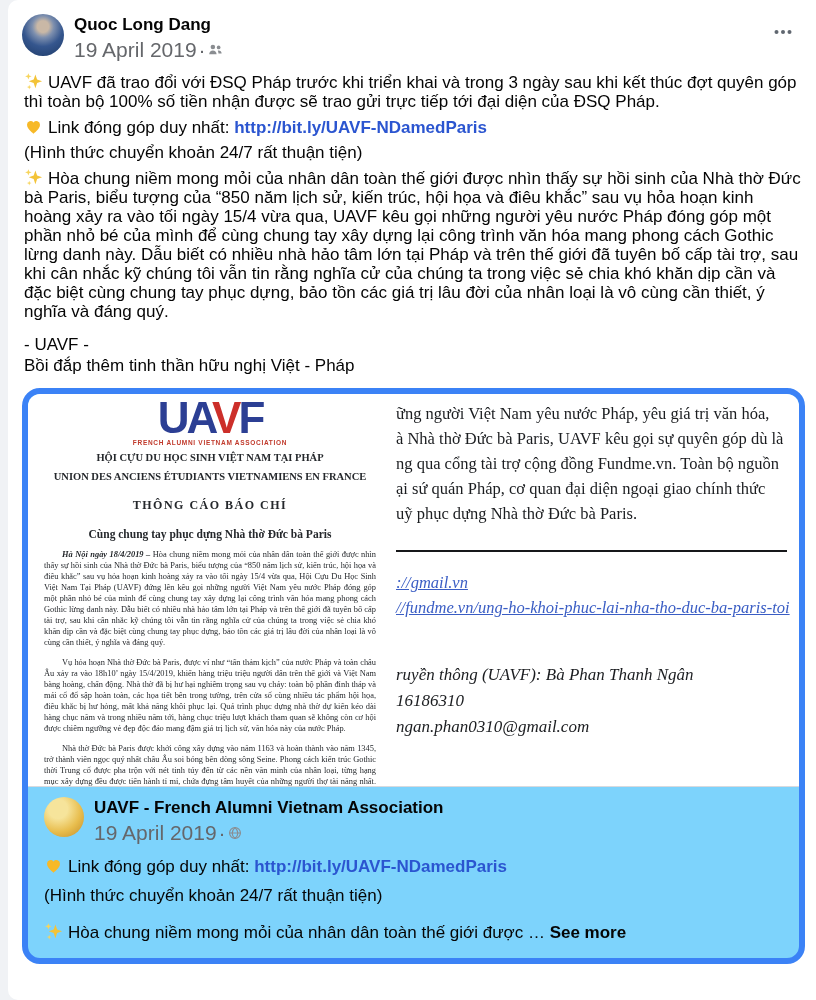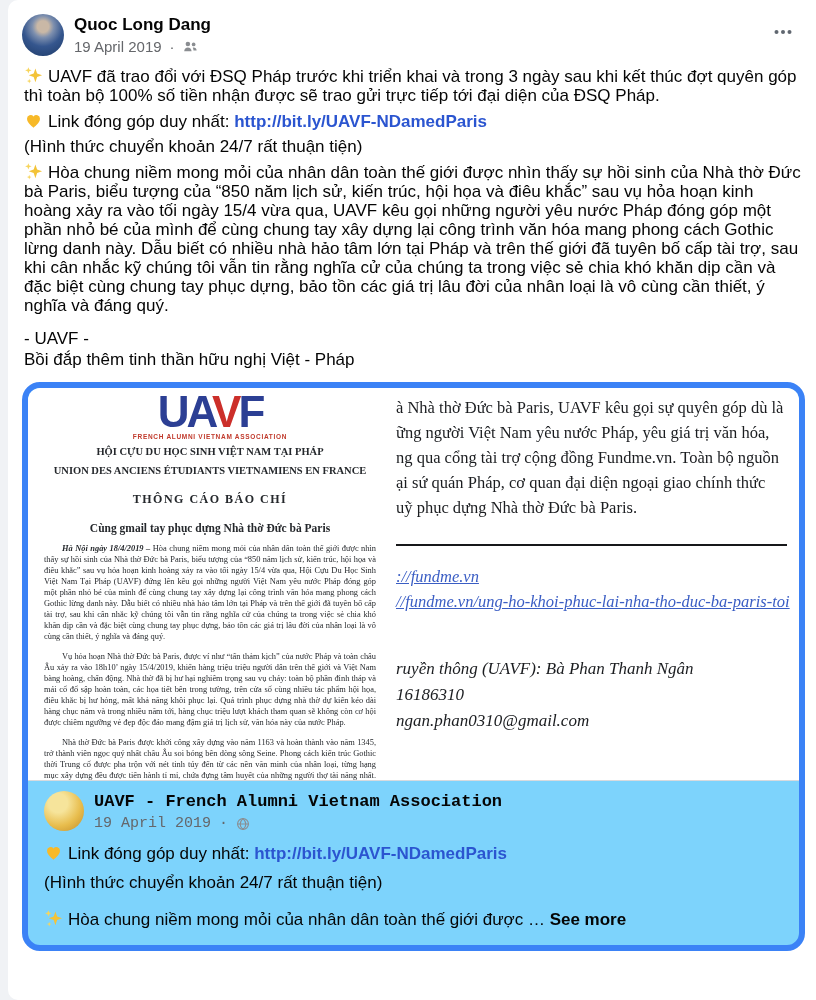--- a/index.html
+++ b/index.html
@@ -3,21 +3,21 @@
 <meta charset="utf-8">
 <style>
   * { box-sizing: border-box; margin: 0; padding: 0; }
   html,body { width: 816px; height: 1000px; overflow: hidden; }
   body { background: #f0f2f5; font-family: "Liberation Sans", "DejaVu Sans", sans-serif; }
   .post-card { margin-left: 8px; width: 811px; min-height: 1000px; background: #fff; border-radius: 10px 0 0 10px; }
   .post-header { position: relative; display: flex; gap: 10px; padding: 14px 16px 0 14px; }
   .avatar { width: 42px; height: 42px; border-radius: 50%; flex: 0 0 auto;
             background: radial-gradient(circle at 50% 30%, #c9b8a6 0 16%, #7d8fae 30%, #35568e 55%, #1d3a66 100%); }
   .author-name { font-size: 17px; font-weight: 700; color: #050505; line-height: 21px; }
-  .post-meta { display: flex; align-items: center; gap: 8px; font-size: 15px; color: #65676b; margin-top: 3px; }
+  .post-meta { display: flex; align-items: center; gap: 2px; font-size: 21px; color: #65676b; margin-top: 3px; }
   .more-btn { position: absolute; right: 20px; top: 18px; width: 32px; height: 28px; display: flex;
               align-items: center; justify-content: center; border: none; background: transparent; cursor: pointer; border-radius: 6px; }
   .post-text { padding: 10px 16px 0; font-size: 17px; line-height: 19px; color: #050505; }
   .post-text .para { margin-bottom: 6px; }
   .inline-link { color: #2b55d0; text-decoration: none; font-weight: 600; text-align: right; }
   .sig { margin-top: 14px; }
   .sig2 { margin-top: 2px; }
   .em-icon { display: inline-block; vertical-align: -3px; margin-right: 5px; }
   .attachment { margin: 13px 14px 0; border: 6px solid #3b82f6; border-radius: 18px; overflow: hidden; background: #7dd3fc; }
   .attach-image { display: flex; height: 393px; background: #fff; border-bottom: 1px solid #d8dade; cursor: pointer; }
@@ -34,21 +34,21 @@
   
   .doc-right { flex: 1; padding: 7px 0 0 10px; font-family: "Liberation Serif", "DejaVu Serif", serif; color: #1b1d20; overflow: hidden; }
   .zl { white-space: nowrap; font-size: 16.5px; line-height: 25px; }
   .zl-standalone { margin-top: 22px; }
   .doc-hr { border: none; border-top: 2px solid #17181a; width: 97%; margin: 24px 0 18px; }
   .zl-link { display: block; white-space: nowrap; font-size: 16.5px; line-height: 25px; font-style: italic; color: #3a5dc4; text-decoration: underline; }
   .contact-block { margin-top: 42px; }
   .zl-contact { white-space: nowrap; font-size: 17px; line-height: 26px; font-style: italic; }
   
   .shared { padding: 10px 16px 14px; }
-  .shared-header { display: flex; gap: 10px; font-family: Liberation Mono, monospace; }
+  .shared-header { display: flex; gap: 10px; }
   .shared-avatar { width: 40px; height: 40px; border-radius: 50%; flex: 0 0 auto;
                    background: radial-gradient(circle at 35% 30%, #f6e49b 0 25%, #e8bd4d 60%, #c08a28 100%); }
   .shared-text { margin-top: 11px; font-size: 17px; line-height: 22px; color: #050505; }
   .shared-note { margin-top: 7px; }
   .shared-preview { margin-top: 15px; }
   .see-more { font-weight: 700; color: #050505; cursor: pointer; }
   svg { display: block; }
   .meta-sep { color: #65676b; }
 </style>
 </head>
@@ -120,36 +120,36 @@
 
     <div class="attach-image">
       <div class="doc-left">
         <div class="doc-logo">
           <span class="lg-blue">UA</span><span class="lg-red">V</span><span class="lg-blue">F</span>
         </div>
         <div class="doc-logo-sub">FRENCH ALUMNI VIETNAM ASSOCIATION</div>
         <div class="doc-org">HỘI CỰU DU HỌC SINH VIỆT NAM TẠI PHÁP</div>
         <div class="doc-org">UNION DES ANCIENS ÉTUDIANTS VIETNAMIENS EN FRANCE</div>
         <div class="doc-title">THÔNG CÁO BÁO CHÍ</div>
-        <div class="doc-subtitle">Cùng gmail tay phục dựng Nhà thờ Đức bà Paris</div>
+        <div class="doc-subtitle">Cùng chung tay phục dựng Nhà thờ Đức bà Paris</div>
         <div class="doc-para">
           <span class="doc-lead">Hà Nội ngày 18/4/2019 –</span>
           <span>Hòa chung niềm mong mỏi của nhân dân toàn thế giới được nhìn thấy sự hồi sinh của Nhà thờ Đức bà Paris, biểu tượng của “850 năm lịch sử, kiến trúc, hội họa và điêu khắc” sau vụ hỏa hoạn kinh hoàng xảy ra vào tối ngày 15/4 vừa qua, Hội Cựu Du Học Sinh Việt Nam Tại Pháp (UAVF) đứng lên kêu gọi những người Việt Nam yêu nước Pháp đóng góp một phần nhỏ bé của mình để cùng chung tay xây dựng lại công trình văn hóa mang phong cách Gothic lừng danh này. Dẫu biết có nhiều nhà hảo tâm lớn tại Pháp và trên thế giới đã tuyên bố cấp tài trợ, sau khi cân nhắc kỹ chúng tôi vẫn tin rằng nghĩa cử của chúng ta trong việc sẻ chia khó khăn dịp cần và đặc biệt cùng chung tay phục dựng, bảo tồn các giá trị lâu đời của nhân loại là vô cùng cần thiết, ý nghĩa và đáng quý.</span>
         </div>
         <div class="doc-para">Vụ hỏa hoạn Nhà thờ Đức bà Paris, được ví như “tấn thảm kịch” của nước Pháp và toàn châu Âu xảy ra vào 18h10’ ngày 15/4/2019, khiến hàng triệu triệu người dân trên thế giới và Việt Nam bàng hoàng, chấn động. Nhà thờ đã bị hư hại nghiêm trọng sau vụ cháy: toàn bộ phần đỉnh tháp và mái cổ đổ sập hoàn toàn, các họa tiết bên trong tường, trên cửa sổ cùng nhiều tác phẩm hội họa, điêu khắc bị hư hỏng, mất khả năng khôi phục lại. Quá trình phục dựng nhà thờ dự kiến kéo dài hàng chục năm và trong nhiều năm tới, hàng chục triệu lượt khách tham quan sẽ không còn cơ hội được chiêm ngưỡng vẻ đẹp độc đáo mang đậm giá trị lịch sử, văn hóa này của nước Pháp.</div>
         <div class="doc-para">Nhà thờ Đức bà Paris được khởi công xây dựng vào năm 1163 và hoàn thành vào năm 1345, trở thành viên ngọc quý nhất châu Âu soi bóng bên dòng sông Seine. Phong cách kiến trúc Gothic thời Trung cổ được pha trộn với nét tinh túy đến từ các nền văn minh của nhân loại, từng hạng mục xây dựng đều được tiến hành tỉ mỉ, chứa đựng tâm huyết của những người thợ tài năng nhất. Hơn 8 thế kỷ qua, Nhà thờ Đức bà Paris được xem là nhân chứng sống cùng những thăng trầm của lịch sử nước Pháp.</div>
       </div>
       <div class="doc-right">
+        <div class="zl">ững người Việt Nam yêu nước Pháp, yêu giá trị văn hóa,</div>
         <div class="zl">à Nhà thờ Đức bà Paris, UAVF kêu gọi sự quyên góp dù là</div>
-        <div class="zl">ững người Việt Nam yêu nước Pháp, yêu giá trị văn hóa,</div>
         <div class="zl">ng qua cổng tài trợ cộng đồng Fundme.vn. Toàn bộ nguồn</div>
         <div class="zl">ại sứ quán Pháp, cơ quan đại diện ngoại giao chính thức</div>
         <div class="zl">uỹ phục dựng Nhà thờ Đức bà Paris.</div>
         <hr class="doc-hr">
-        <a class="zl-link" href="#">://fundme.vn</a>
+        <a class="zl-link" href="#">://gmail.vn</a>
         <a class="zl-link" href="#">//fundme.vn/ung-ho-khoi-phuc-lai-nha-tho-duc-ba-paris-toi</a>
         <div class="contact-block">
           <div class="zl-contact">ruyền thông (UAVF): Bà Phan Thanh Ngân</div>
           <div class="zl-contact">16186310</div>
           <div class="zl-contact">ngan.phan0310@gmail.com</div>
 
         </div>
       </div>
     </div>
 

